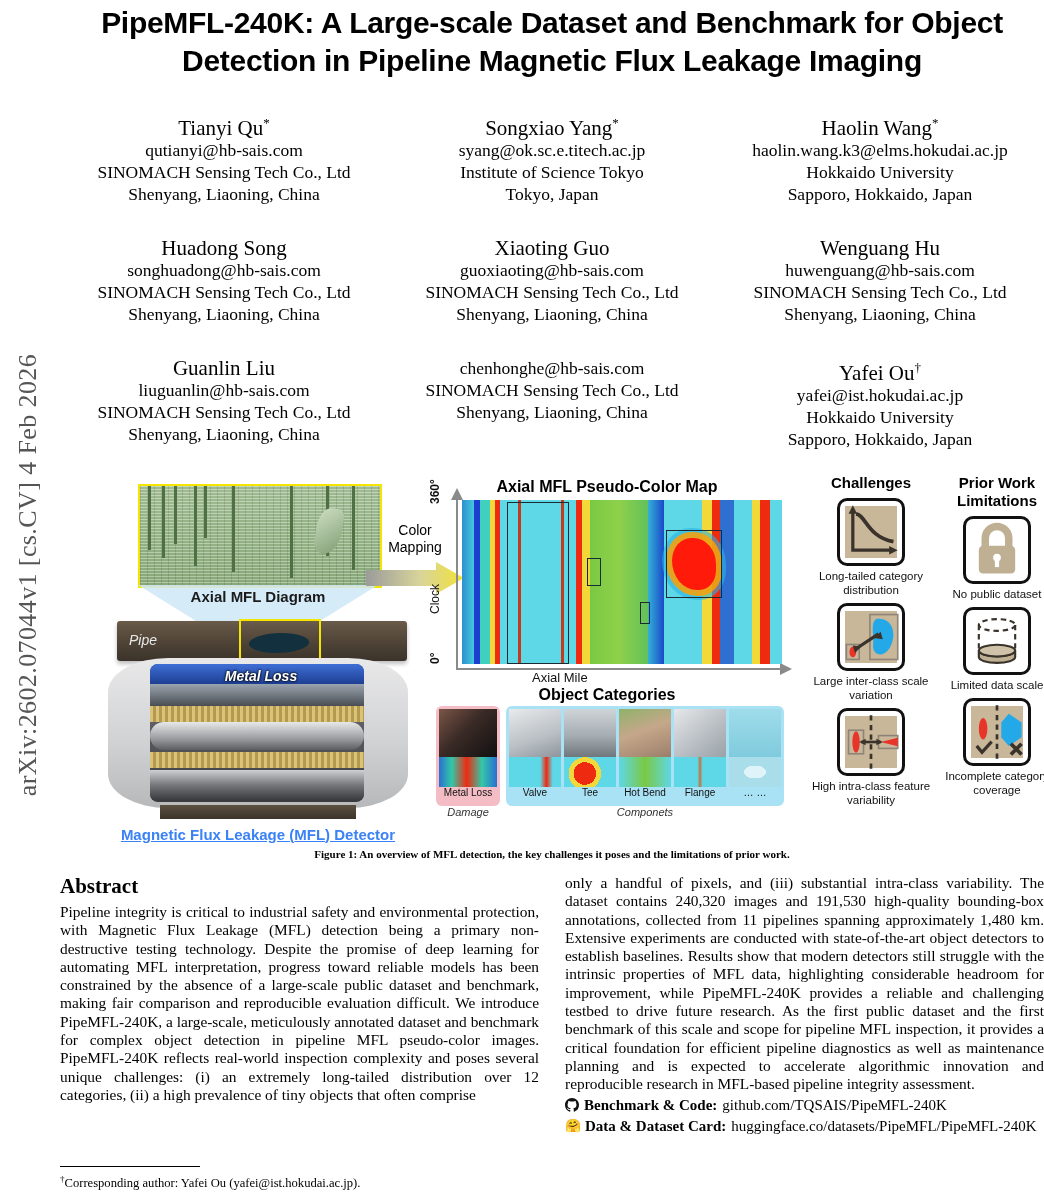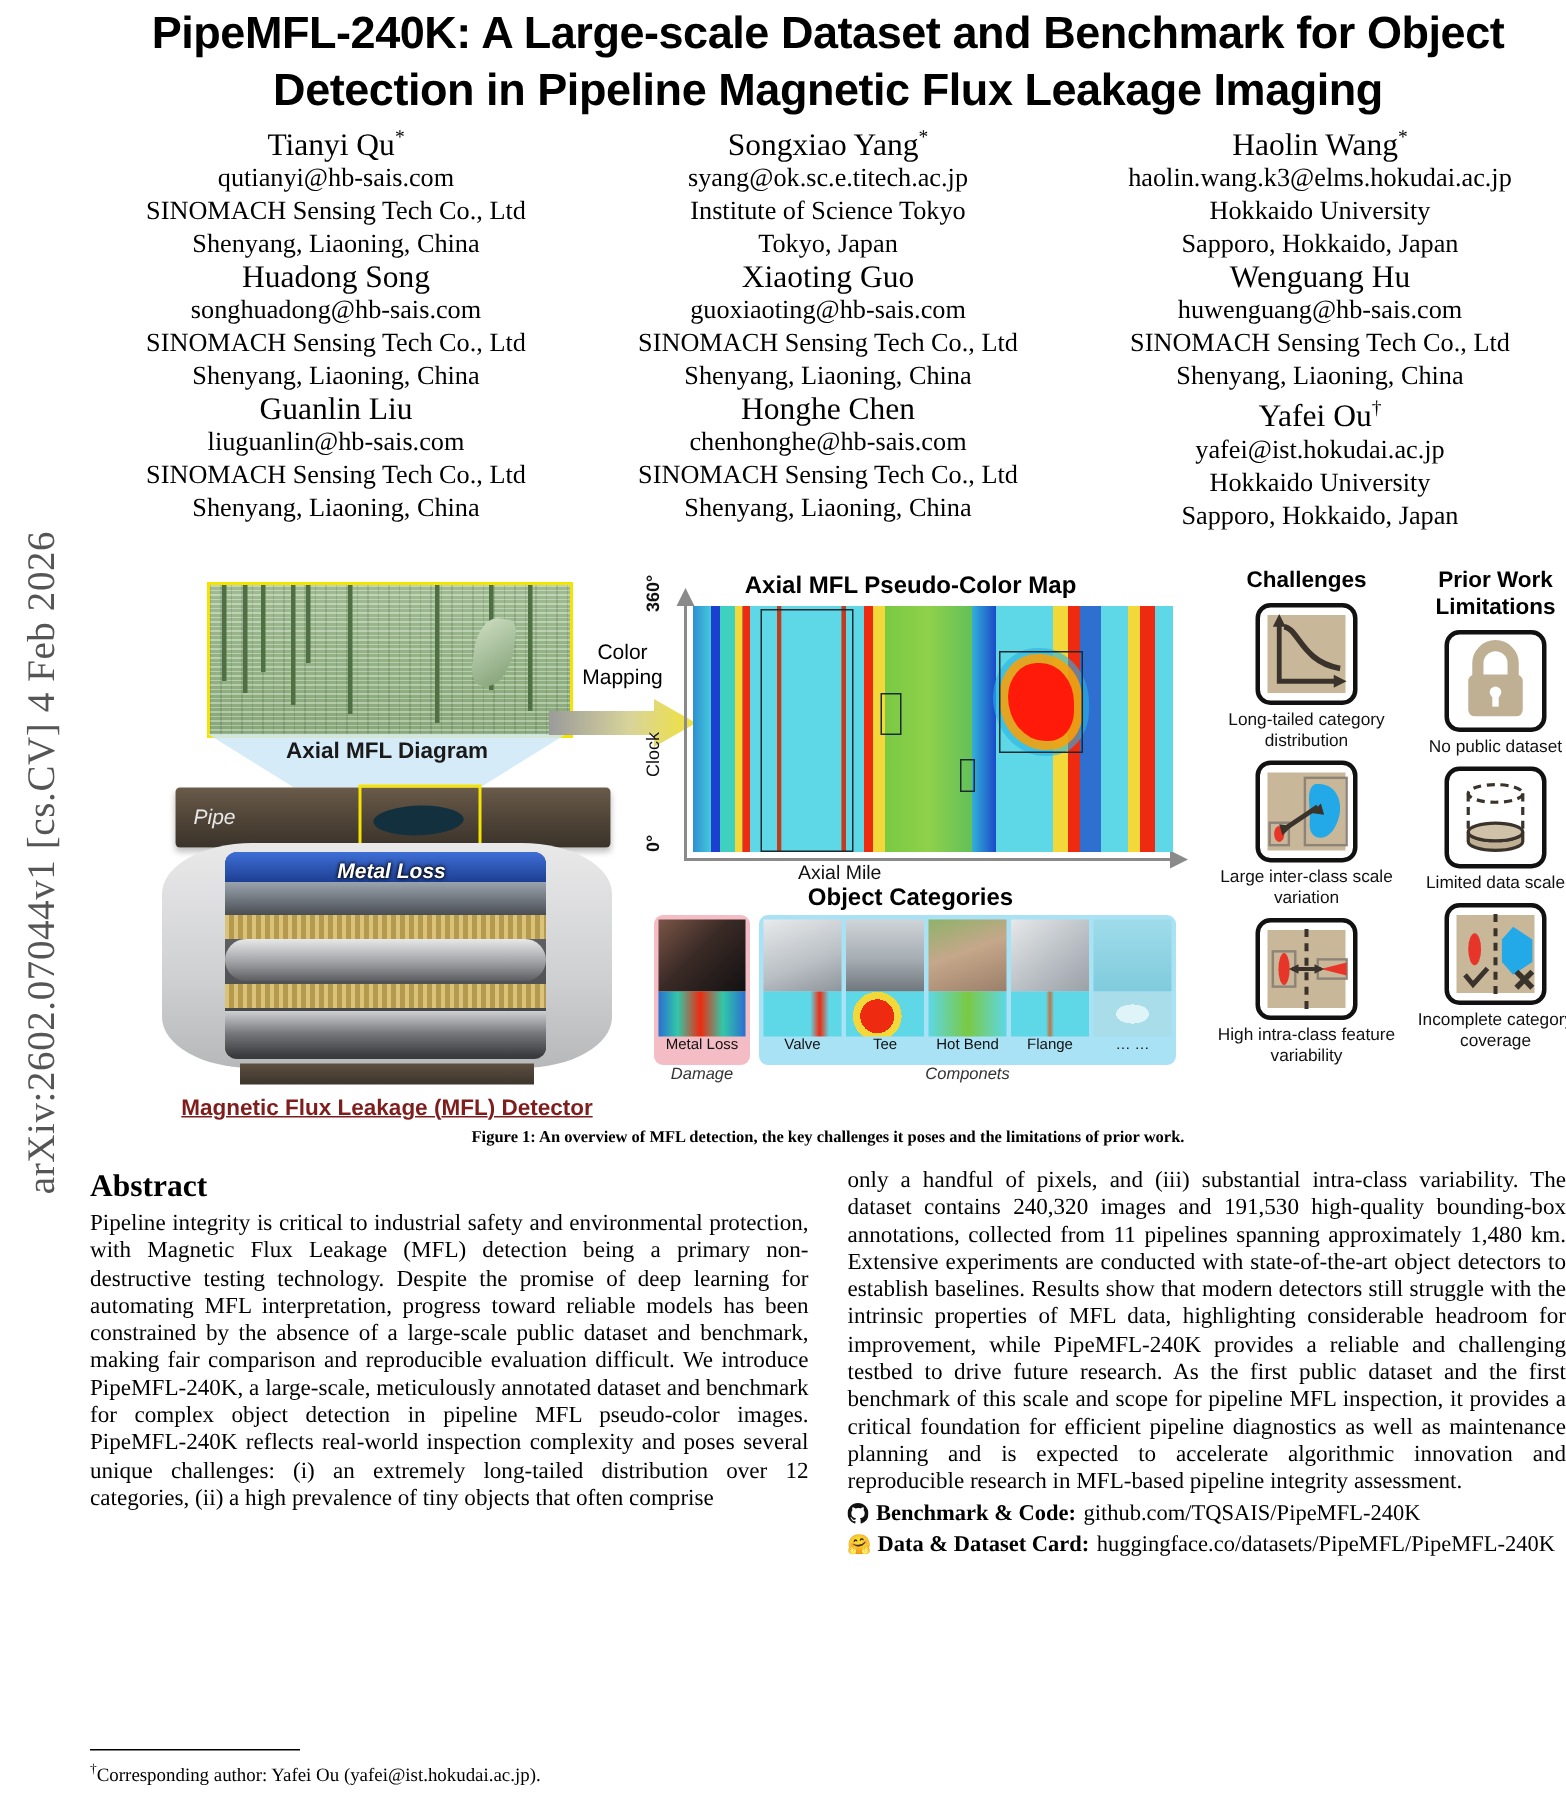--- a/index.html
+++ b/index.html
@@ -38,21 +38,21 @@
     font-family:"Liberation Sans", sans-serif;
     font-weight:bold;
     font-size:30px;
     line-height:38px;
     text-align:center;
     padding-top:4px;
     letter-spacing:-0.3px;
   }
 
   
-  .author-row{ display:flex; width:100%; margin-top:0; }
+  .author-row{ display:flex; width:100%; margin-top:32px; }
   .author{ flex:1 1 0; text-align:center; line-height:22px; }
   .author .name{ font-size:21px; }
   .author .sup{ font-size:13px; vertical-align:super; }
   .author .email{ font-size:17.5px; }
   .author .aff{ font-size:17.5px; }
   .author .loc{ font-size:17.5px; }
 
   
   #figure{
     position:relative;
@@ -131,21 +131,21 @@
     overflow:hidden;
   }
   .core-band{ position:absolute; left:0; width:100%; }
   #detector-base{
     position:absolute; left:62px; top:327px; width:196px; height:14px;
     background:linear-gradient(180deg,#5b4f40,#3d352b);
   }
   #detector-caption{
     position:absolute; left:0; top:348px; width:320px; text-align:center;
     font-family:"Liberation Sans", sans-serif;
-    font-size:15px; font-weight:bold; color:#7f1d1d;
+    font-size:15px; font-weight:bold; color:#3b82f6;
     text-decoration:underline;
   }
 
   
   #colormap-label{
     position:absolute; left:272px; top:44px; width:90px; text-align:center;
     font-family:"Liberation Sans", sans-serif; font-size:14px; line-height:17px;
   }
   #colormap-arrow{ position:absolute; left:268px; top:84px; width:98px; height:32px; }
 
@@ -319,21 +319,20 @@
     </div>
 
     <div class="author-row">
       <div class="author">
         <div class="name">Guanlin Liu</div>
         <div class="email">liuguanlin@hb-sais.com</div>
         <div class="aff">SINOMACH Sensing Tech Co., Ltd</div>
         <div class="loc">Shenyang, Liaoning, China</div>
       </div>
       <div class="author">
-        <div class="name">Honghe Chen</div>
         <div class="email">chenhonghe@hb-sais.com</div>
         <div class="aff">SINOMACH Sensing Tech Co., Ltd</div>
         <div class="loc">Shenyang, Liaoning, China</div>
       </div>
       <div class="author">
         <div class="name"><span>Yafei Ou</span><span class="sup">†</span></div>
         <div class="email">yafei@ist.hokudai.ac.jp</div>
         <div class="aff">Hokkaido University</div>
         <div class="loc">Sapporo, Hokkaido, Japan</div>
       </div>

